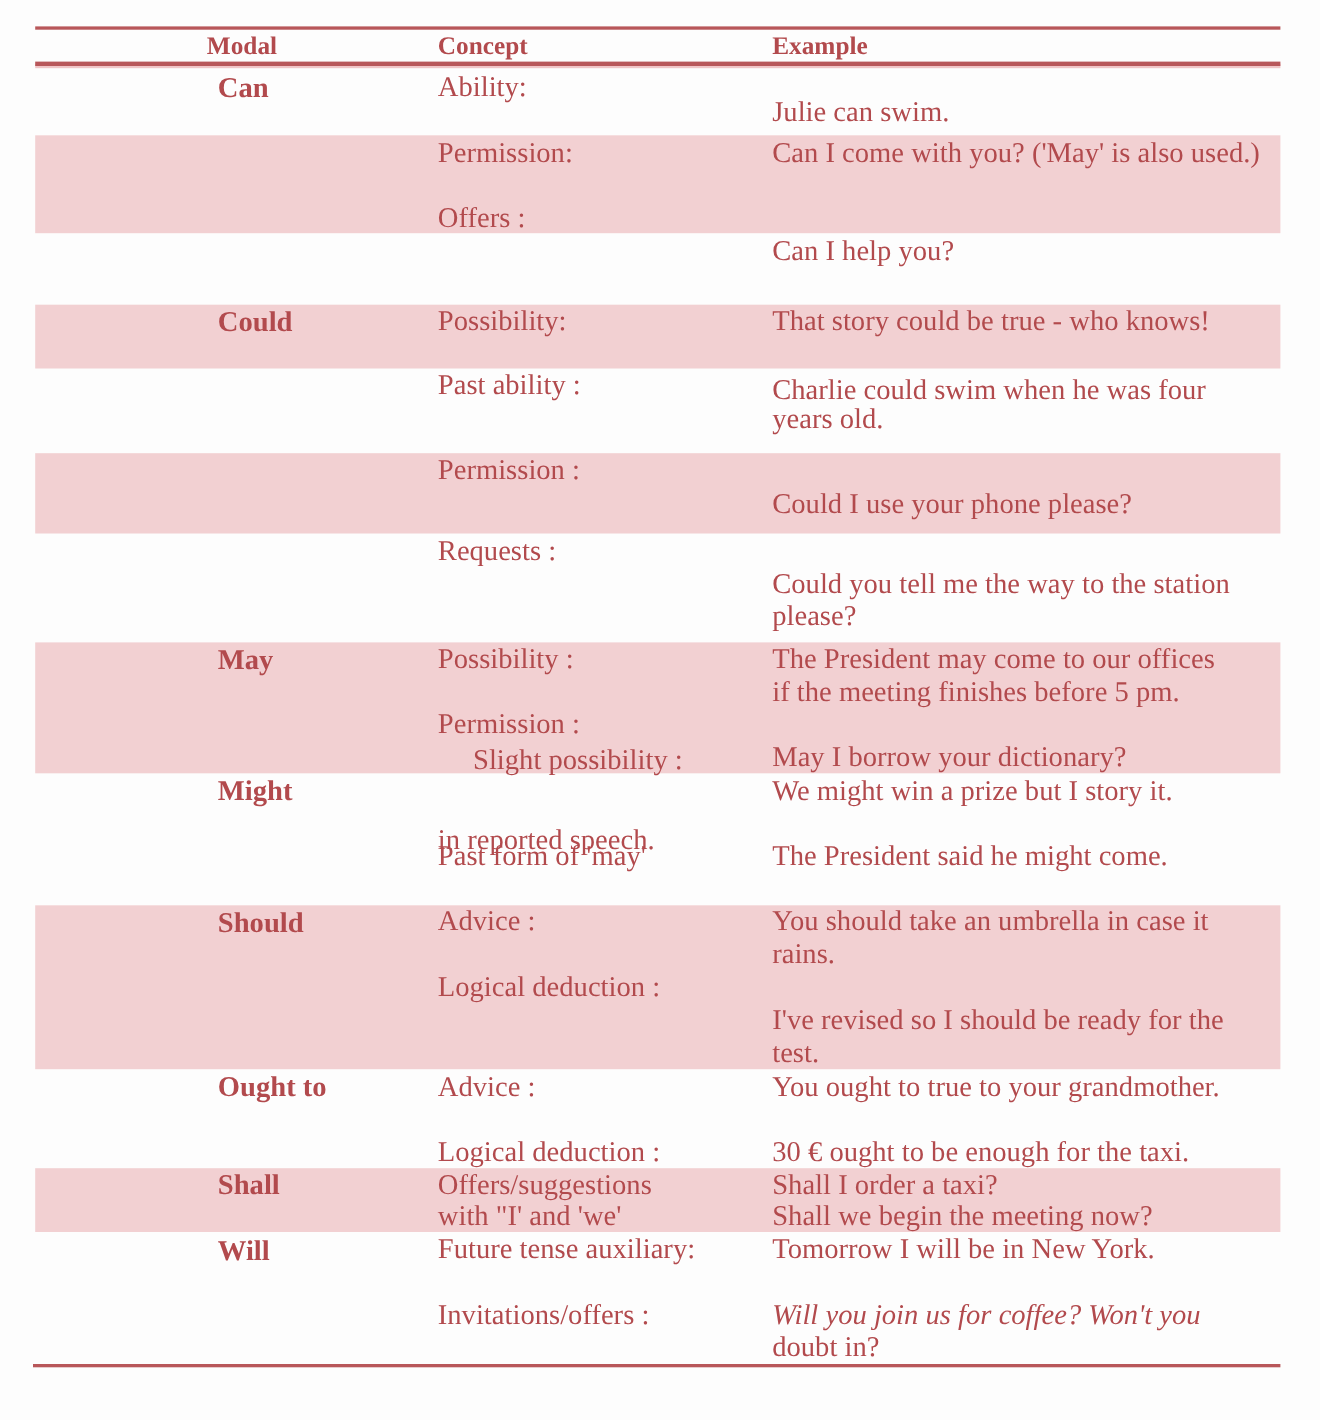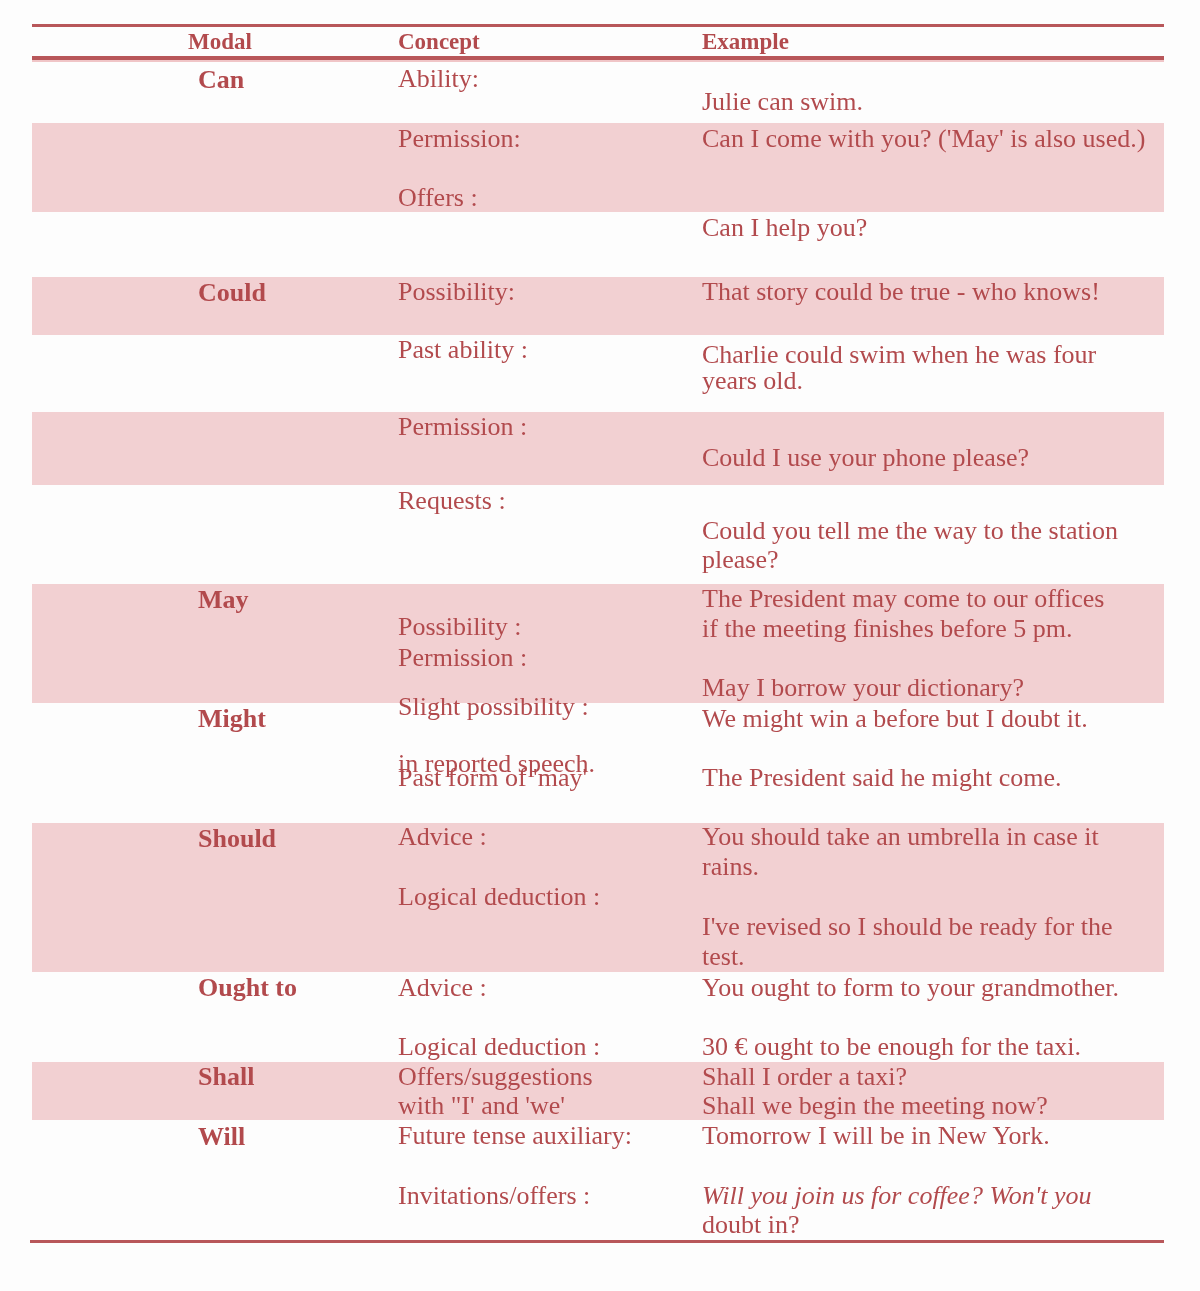--- a/index.html
+++ b/index.html
@@ -52,44 +52,44 @@
   <div class="t col-c" style="top:335px;">Past ability :</div>
   <div class="t col-e" style="top:340px;text-align:right;">Charlie could swim when he was four</div>
   <div class="t col-e" style="top:366px;">years old.</div>
   <div class="t col-c" style="top:412px;">Permission :</div>
   <div class="t col-e" style="top:443px;">Could I use your phone please?</div>
   <div class="t col-c" style="top:486px;">Requests :</div>
   <div class="t col-e" style="top:516px;">Could you tell me the way to the station</div>
   <div class="t col-e" style="top:545px;">please?</div>
 
   <div class="t modal col-m" style="top:585px;">May</div>
-  <div class="t col-c" style="top:584px;margin-top:28px;">Possibility :</div>
+  <div class="t col-c" style="top:584px;">Possibility :</div>
   <div class="t col-e" style="top:584px;">The President may come to our offices</div>
   <div class="t col-e" style="top:614px;">if the meeting finishes before 5 pm.</div>
   <div class="t col-c" style="top:643px;">Permission :</div>
   <div class="t col-e" style="top:673px;text-align:right;">May I borrow your dictionary?</div>
 
   <div class="t modal col-m" style="top:704px;">Might</div>
-  <div class="t col-c" style="top:692px;">Slight possibility :</div>
-  <div class="t col-e" style="top:704px;">We might win a before but I doubt it.</div>
+  <div class="t col-c" style="top:676px;margin-left:32px;">Slight possibility :</div>
+  <div class="t col-e" style="top:704px;">We might win a prize but I story it.</div>
   <div class="t col-c" style="top:763px;">Past form of 'may'</div>
   <div class="t col-c" style="top:749px;">in reported speech.</div>
   <div class="t col-e" style="top:763px;text-align:center;">The President said he might come.</div>
 
   <div class="t modal col-m" style="top:824px;">Should</div>
   <div class="t col-c" style="top:822px;">Advice :</div>
   <div class="t col-e" style="top:822px;">You should take an umbrella in case it</div>
   <div class="t col-e" style="top:852px;">rains.</div>
   <div class="t col-c" style="top:882px;">Logical deduction :</div>
   <div class="t col-e" style="top:912px;">I've revised so I should be ready for the</div>
   <div class="t col-e" style="top:942px;">test.</div>
 
   <div class="t modal col-m" style="top:973px;">Ought to</div>
   <div class="t col-c" style="top:973px;">Advice :</div>
-  <div class="t col-e" style="top:973px;">You ought to form to your grandmother.</div>
+  <div class="t col-e" style="top:973px;">You ought to true to your grandmother.</div>
   <div class="t col-c" style="top:1032px;">Logical deduction :</div>
   <div class="t col-e" style="top:1032px;">30 € ought to be enough for the taxi.</div>
 
   <div class="t modal col-m" style="top:1062px;">Shall</div>
   <div class="t col-c" style="top:1062px;">Offers/suggestions</div>
   <div class="t col-c" style="top:1091px;">with "I' and 'we'</div>
   <div class="t col-e" style="top:1062px;">Shall I order a taxi?</div>
   <div class="t col-e" style="top:1091px;">Shall we begin the meeting now?</div>
 
   <div class="t modal col-m" style="top:1122px;">Will</div>

